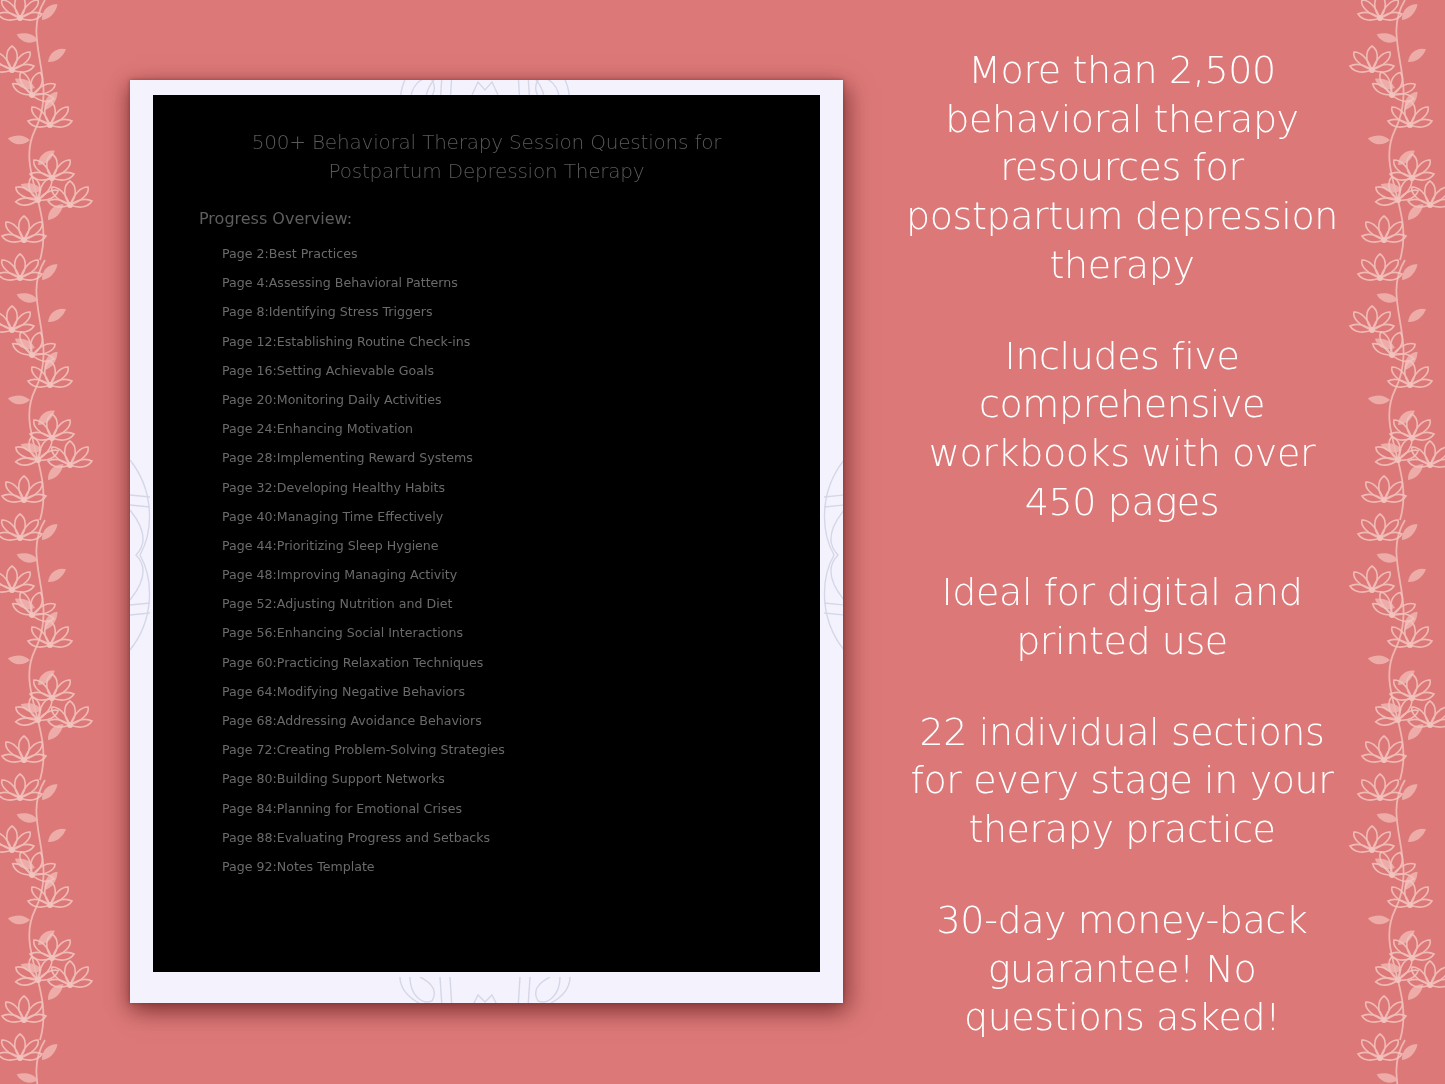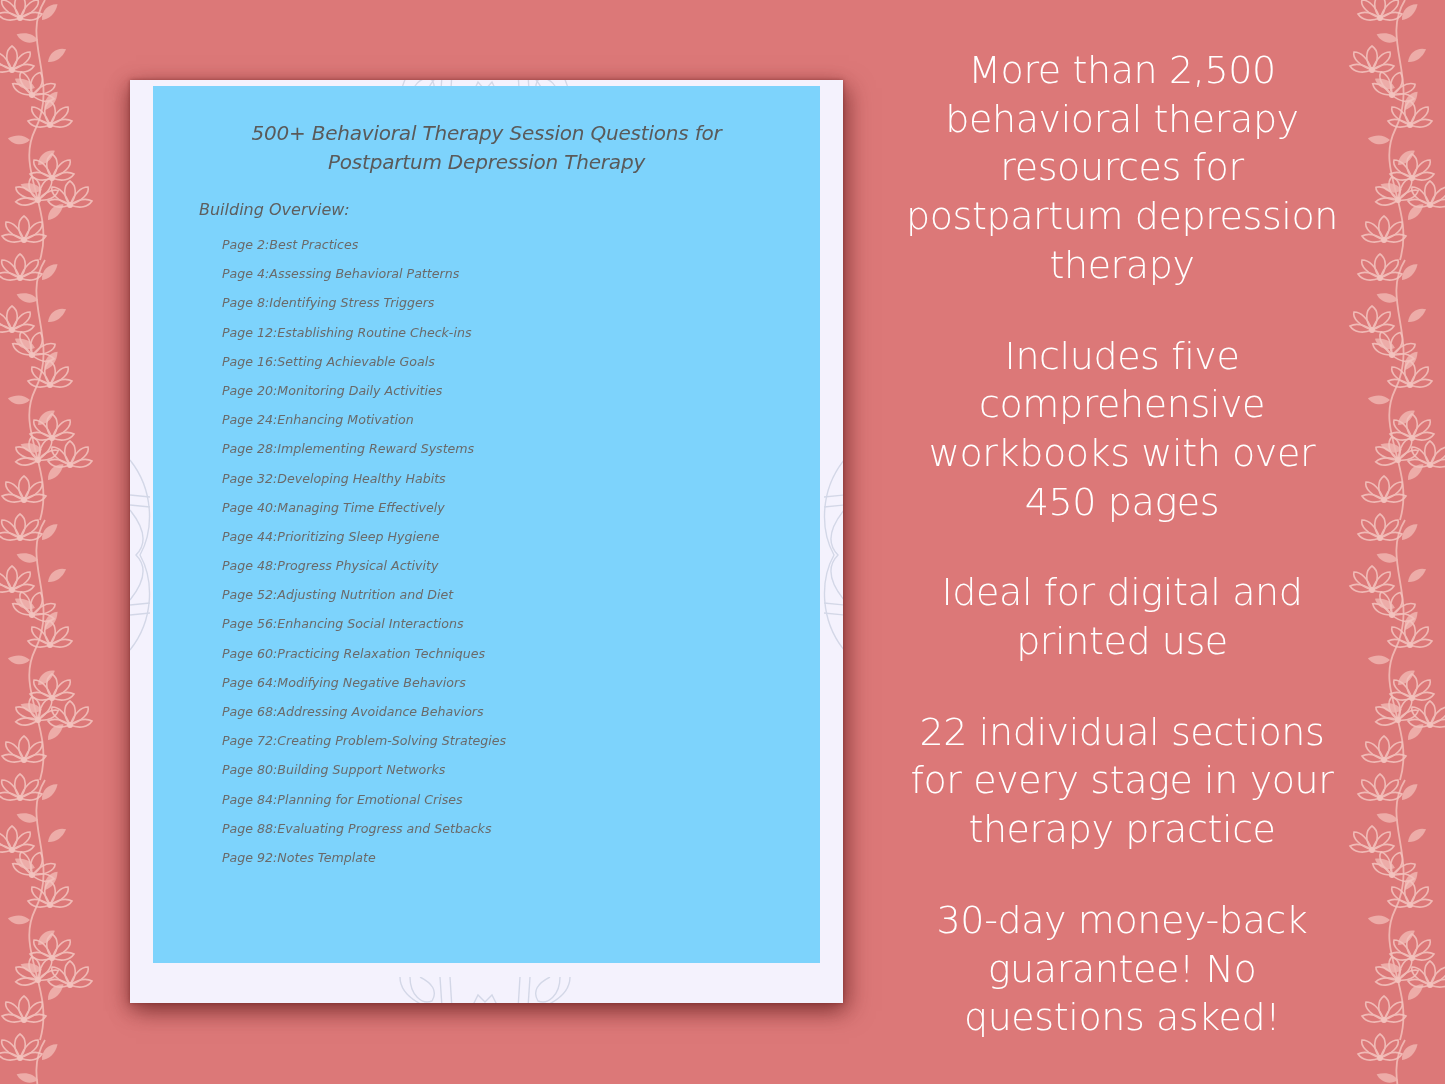--- a/index.html
+++ b/index.html
@@ -19,23 +19,22 @@
     box-shadow: 0 0 4px rgba(120,40,40,0.6), 6px 8px 22px rgba(100,30,30,0.55), -4px 6px 18px rgba(100,30,30,0.4);
     overflow: hidden;
   }
   .mandala { position: absolute; opacity: 0.75; }
   .mandala.top { left: 250px; top: -60px; width: 210px; height: 85px; }
   .mandala.bottom { left: 250px; top: 897px; width: 210px; height: 40px; }
   .mandala.mleft { left: -20px; top: 370px; width: 44px; height: 210px; }
   .mandala.mright { left: 690px; top: 370px; width: 44px; height: 210px; }
 
   .doc-inner {
-    position: absolute; left: 23px; top: 6px; width: 667px; height: 877px;
-    background: #7dd3fc;
-    font-style: italic;
+    position: absolute; left: 23px; top: 15px; width: 667px; height: 877px;
+    background: #000000;
   }
   .doc-title {
     position: absolute; left: 0; top: 33px; width: 667px; text-align: center;
     font-family: "DejaVu Sans", sans-serif; font-weight: 300;
     font-size: 20px; line-height: 29px; color: #5a5a5a; letter-spacing: -0.2px;
   }
   .doc-title span { display: block; }
   .overview-label {
     position: absolute; left: 46px; top: 114px;
     font-family: "DejaVu Sans", sans-serif; font-size: 16px; color: #5e5e5e;
@@ -148,34 +147,34 @@
       <path d="M24,60 C8,80 8,95 18,105 C8,115 8,130 24,150"></path>
       <path d="M24,45 L4,47 M24,55 L4,57 M24,155 L4,153 M24,165 L4,163"></path>
     </g>
   </svg>
 
   <div class="doc-inner">
     <div class="doc-title">
       <span>500+ Behavioral Therapy Session Questions for</span>
       <span>Postpartum Depression Therapy</span>
     </div>
-    <div class="overview-label">Building Overview:</div>
+    <div class="overview-label">Progress Overview:</div>
     <ul class="toc">
       <li><span class="pg">Page  2:</span><span class="ttl">Best Practices</span></li>
       <li><span class="pg">Page  4:</span><span class="ttl">Assessing Behavioral Patterns</span></li>
       <li><span class="pg">Page  8:</span><span class="ttl">Identifying Stress Triggers</span></li>
       <li><span class="pg">Page 12:</span><span class="ttl">Establishing Routine Check-ins</span></li>
       <li><span class="pg">Page 16:</span><span class="ttl">Setting Achievable Goals</span></li>
       <li><span class="pg">Page 20:</span><span class="ttl">Monitoring Daily Activities</span></li>
       <li><span class="pg">Page 24:</span><span class="ttl">Enhancing Motivation</span></li>
       <li><span class="pg">Page 28:</span><span class="ttl">Implementing Reward Systems</span></li>
       <li><span class="pg">Page 32:</span><span class="ttl">Developing Healthy Habits</span></li>
       <li><span class="pg">Page 40:</span><span class="ttl">Managing Time Effectively</span></li>
       <li><span class="pg">Page 44:</span><span class="ttl">Prioritizing Sleep Hygiene</span></li>
-      <li><span class="pg">Page 48:</span><span class="ttl">Progress Physical Activity</span></li>
+      <li><span class="pg">Page 48:</span><span class="ttl">Improving Managing Activity</span></li>
       <li><span class="pg">Page 52:</span><span class="ttl">Adjusting Nutrition and Diet</span></li>
       <li><span class="pg">Page 56:</span><span class="ttl">Enhancing Social Interactions</span></li>
       <li><span class="pg">Page 60:</span><span class="ttl">Practicing Relaxation Techniques</span></li>
       <li><span class="pg">Page 64:</span><span class="ttl">Modifying Negative Behaviors</span></li>
       <li><span class="pg">Page 68:</span><span class="ttl">Addressing Avoidance Behaviors</span></li>
       <li><span class="pg">Page 72:</span><span class="ttl">Creating Problem-Solving Strategies</span></li>
       <li><span class="pg">Page 80:</span><span class="ttl">Building Support Networks</span></li>
       <li><span class="pg">Page 84:</span><span class="ttl">Planning for Emotional Crises</span></li>
       <li><span class="pg">Page 88:</span><span class="ttl">Evaluating Progress and Setbacks</span></li>
       <li><span class="pg">Page 92:</span><span class="ttl">Notes Template</span></li>

